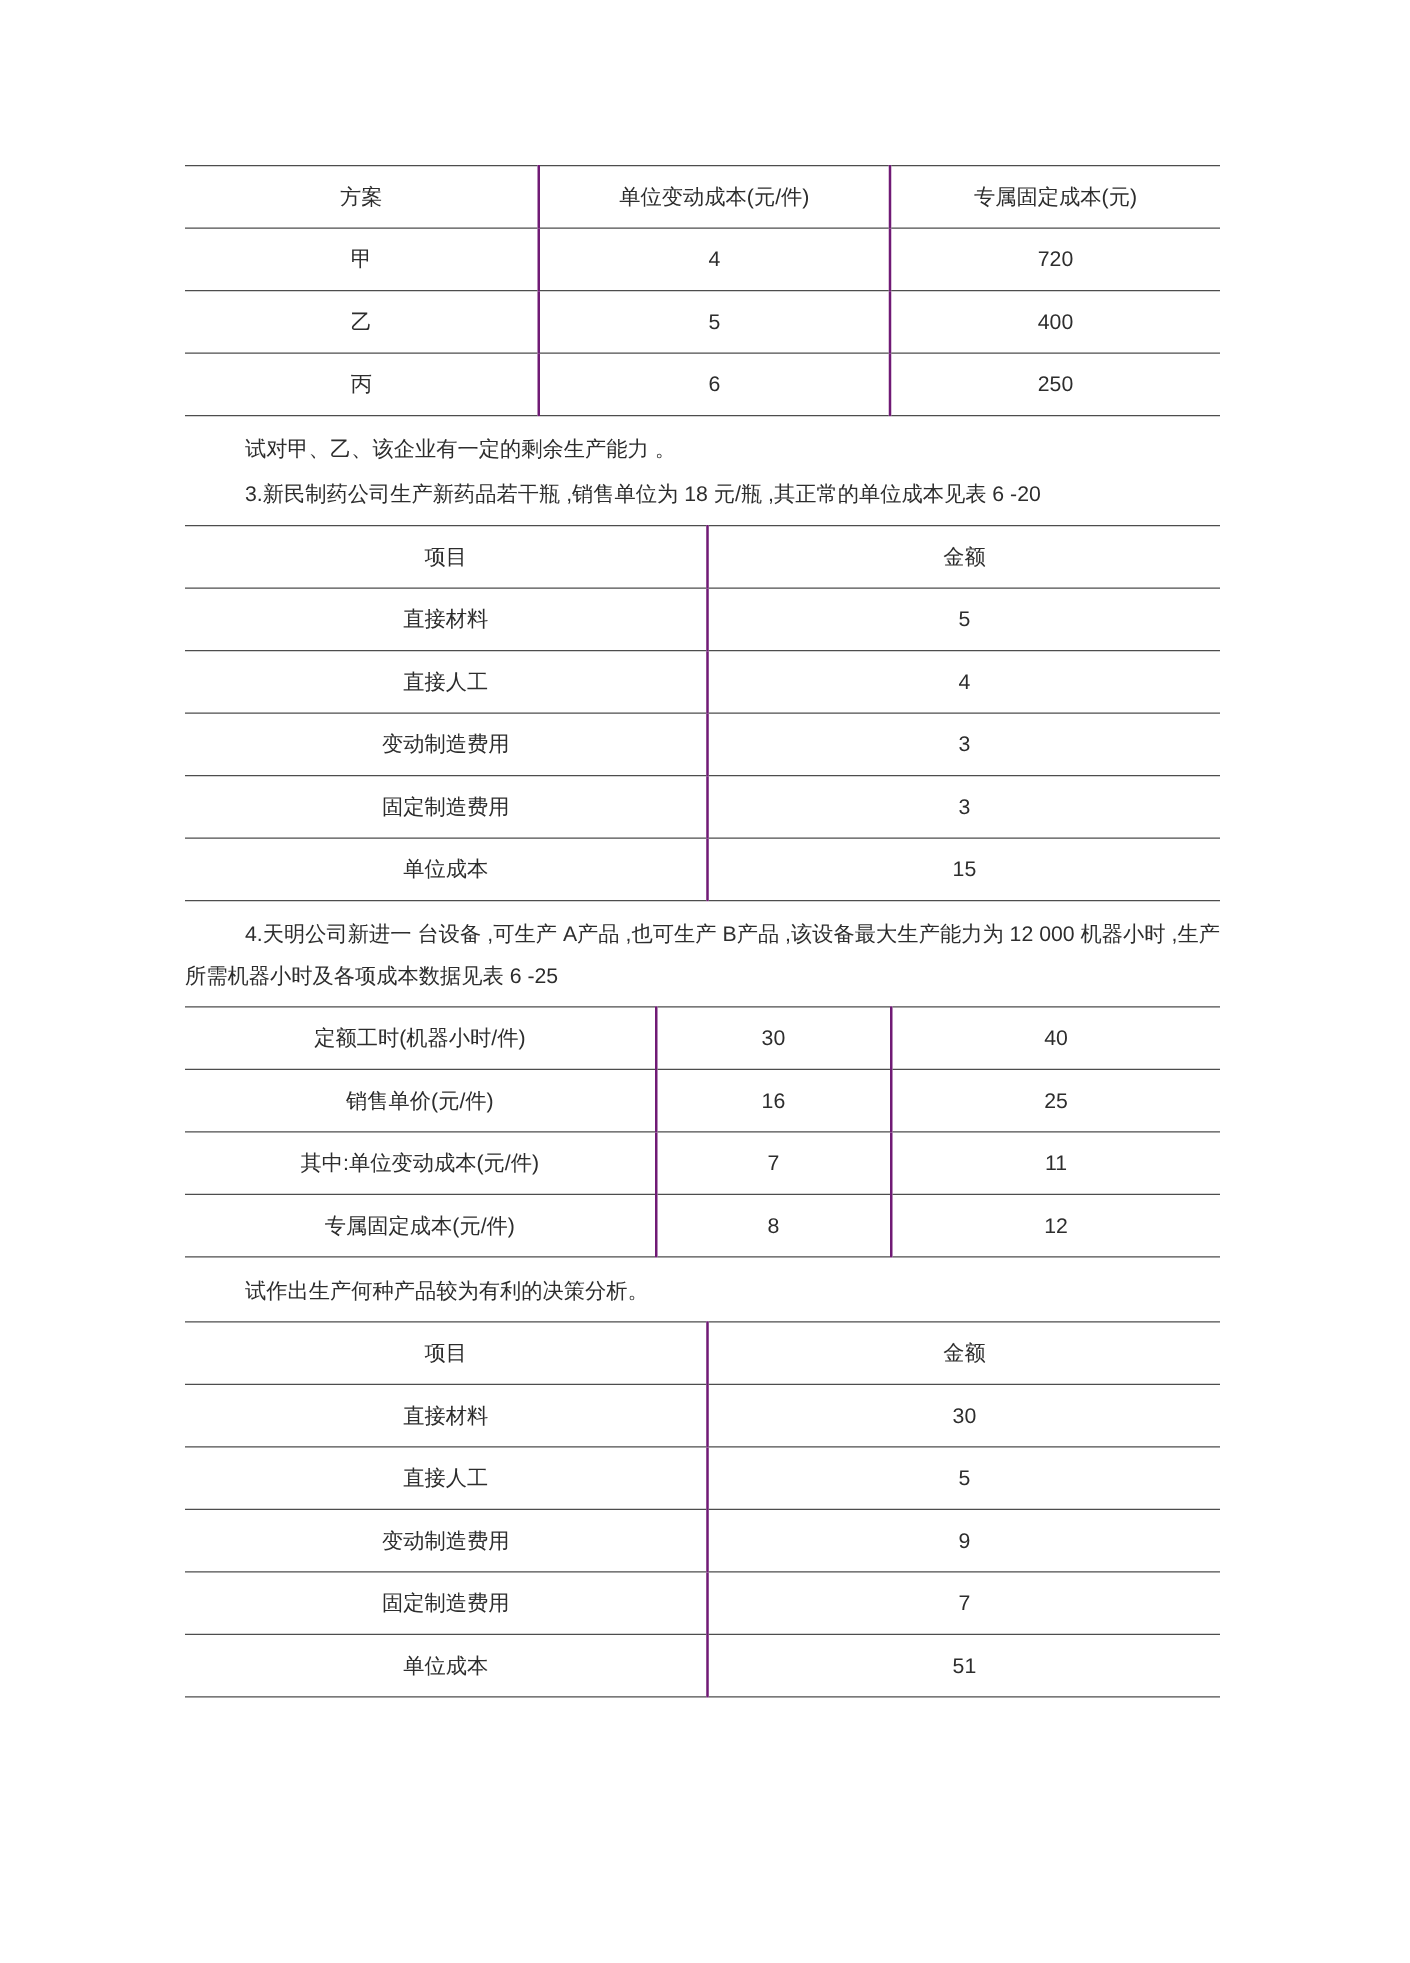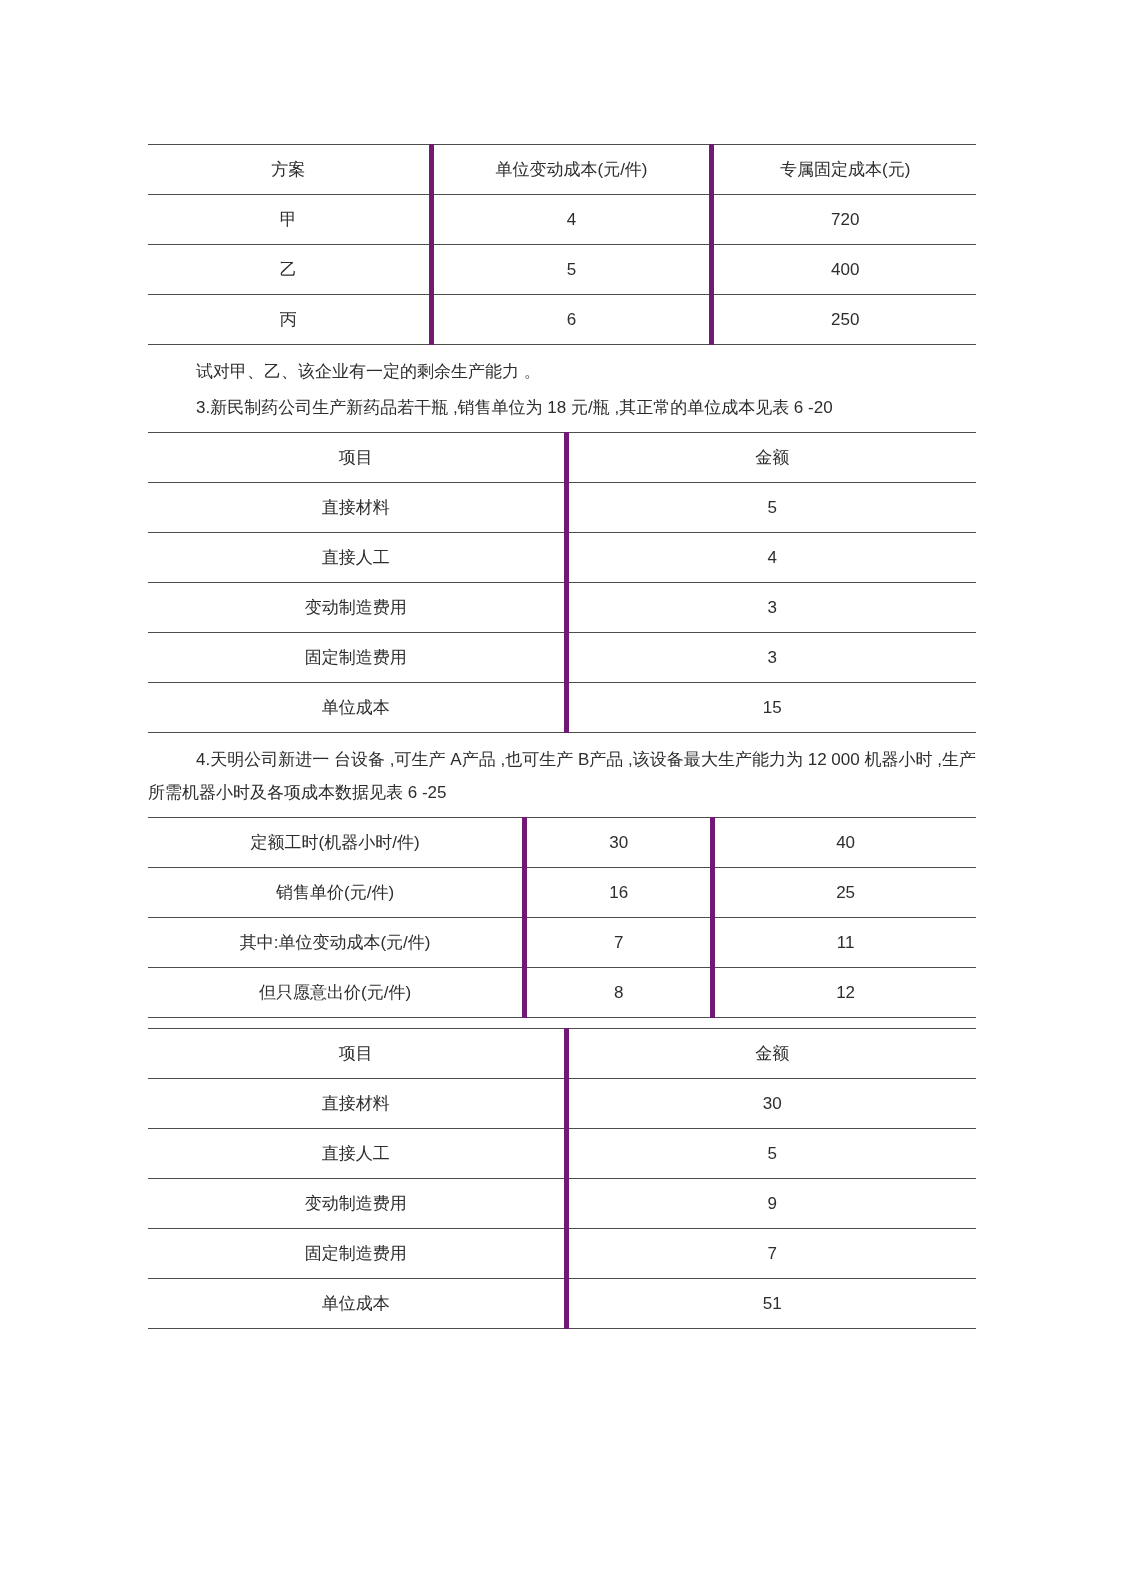--- a/index.html
+++ b/index.html
@@ -31,34 +31,34 @@
     text-align: center;
     vertical-align: middle;
     font-weight: normal;
     font-size: 17px;
     padding: 8px 6px;
     height: 22px;
     overflow: hidden;
     white-space: nowrap;
   }
   th + th, td + td {
-    border-left: 5px solid #701a75;
+    border-left: 2px solid #701a75;
   }
   .para {
     margin: 3px 0;
     text-indent: 48px;
     text-align: justify;
   }
 </style>
 </head>
 <body>
 
 <div class="page">
 
-  <table style="margin-top:16px;">
+  <table style="margin-top:4px;">
     <colgroup>
       <col style="width:34.2%">
         <col style="width:33.9%">
         <col style="width:31.9%">
     </colgroup>
     <tbody>
         <tr>
       <th>方案</th>
       <th>单位变动成本(元/件)</th>
       <th>专属固定成本(元)</th>
@@ -135,27 +135,28 @@
       <td>销售单价(元/件)</td>
       <td>16</td>
       <td>25</td>
     </tr>
     <tr>
       <td>其中:单位变动成本(元/件)</td>
       <td>7</td>
       <td>11</td>
     </tr>
     <tr>
-      <td>但只愿意出价(元/件)</td>
+      <td>专属固定成本(元/件)</td>
       <td>8</td>
       <td>12</td>
     </tr>
   </tbody>
     </table>
 
+  <p class="para">试作出生产何种产品较为有利的决策分析。</p>
 
   <table>
     <colgroup>
       <col style="width:50.5%">
         <col style="width:49.5%">
     </colgroup>
     <tbody>
         <tr>
       <th>项目</th>
       <th>金额</th>

